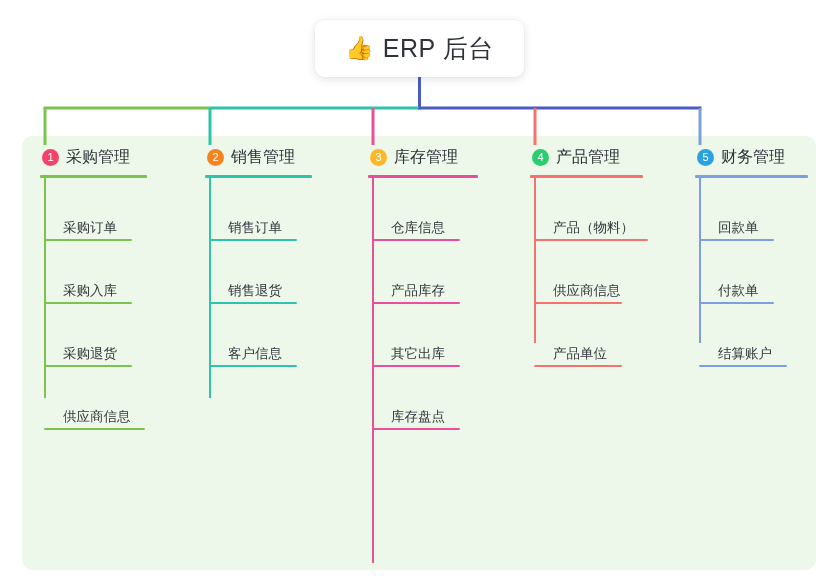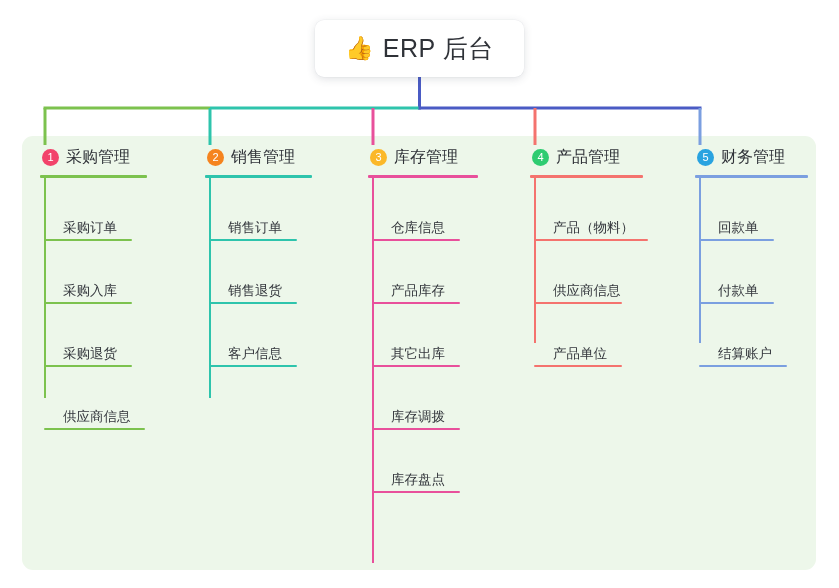--- a/index.html
+++ b/index.html
@@ -162,24 +162,20 @@
           </div>
           <div class="item">
             <span class="item-label">产品库存</span>
             <div class="item-rule" style="width: 88px; background: rgb(232, 80, 155);"></div>
           </div>
           <div class="item">
             <span class="item-label">其它出库</span>
             <div class="item-rule" style="width: 88px; background: rgb(232, 80, 155);"></div>
           </div>
           <div class="item">
-            <span class="item-label">库存调拨</span>
-            <div class="item-rule" style="width: 88px; background: rgb(232, 80, 155);"></div>
-          </div>
-          <div class="item">
             <span class="item-label">库存盘点</span>
             <div class="item-rule" style="width: 88px; background: rgb(232, 80, 155);"></div>
           </div>
         </div>
       </div>
       <div class="col" style="left: 530px;">
         <div class="col-head">
           <span class="badge" style="background: rgb(46, 204, 113);">4</span>
           <span class="col-title">产品管理</span>
         </div>

